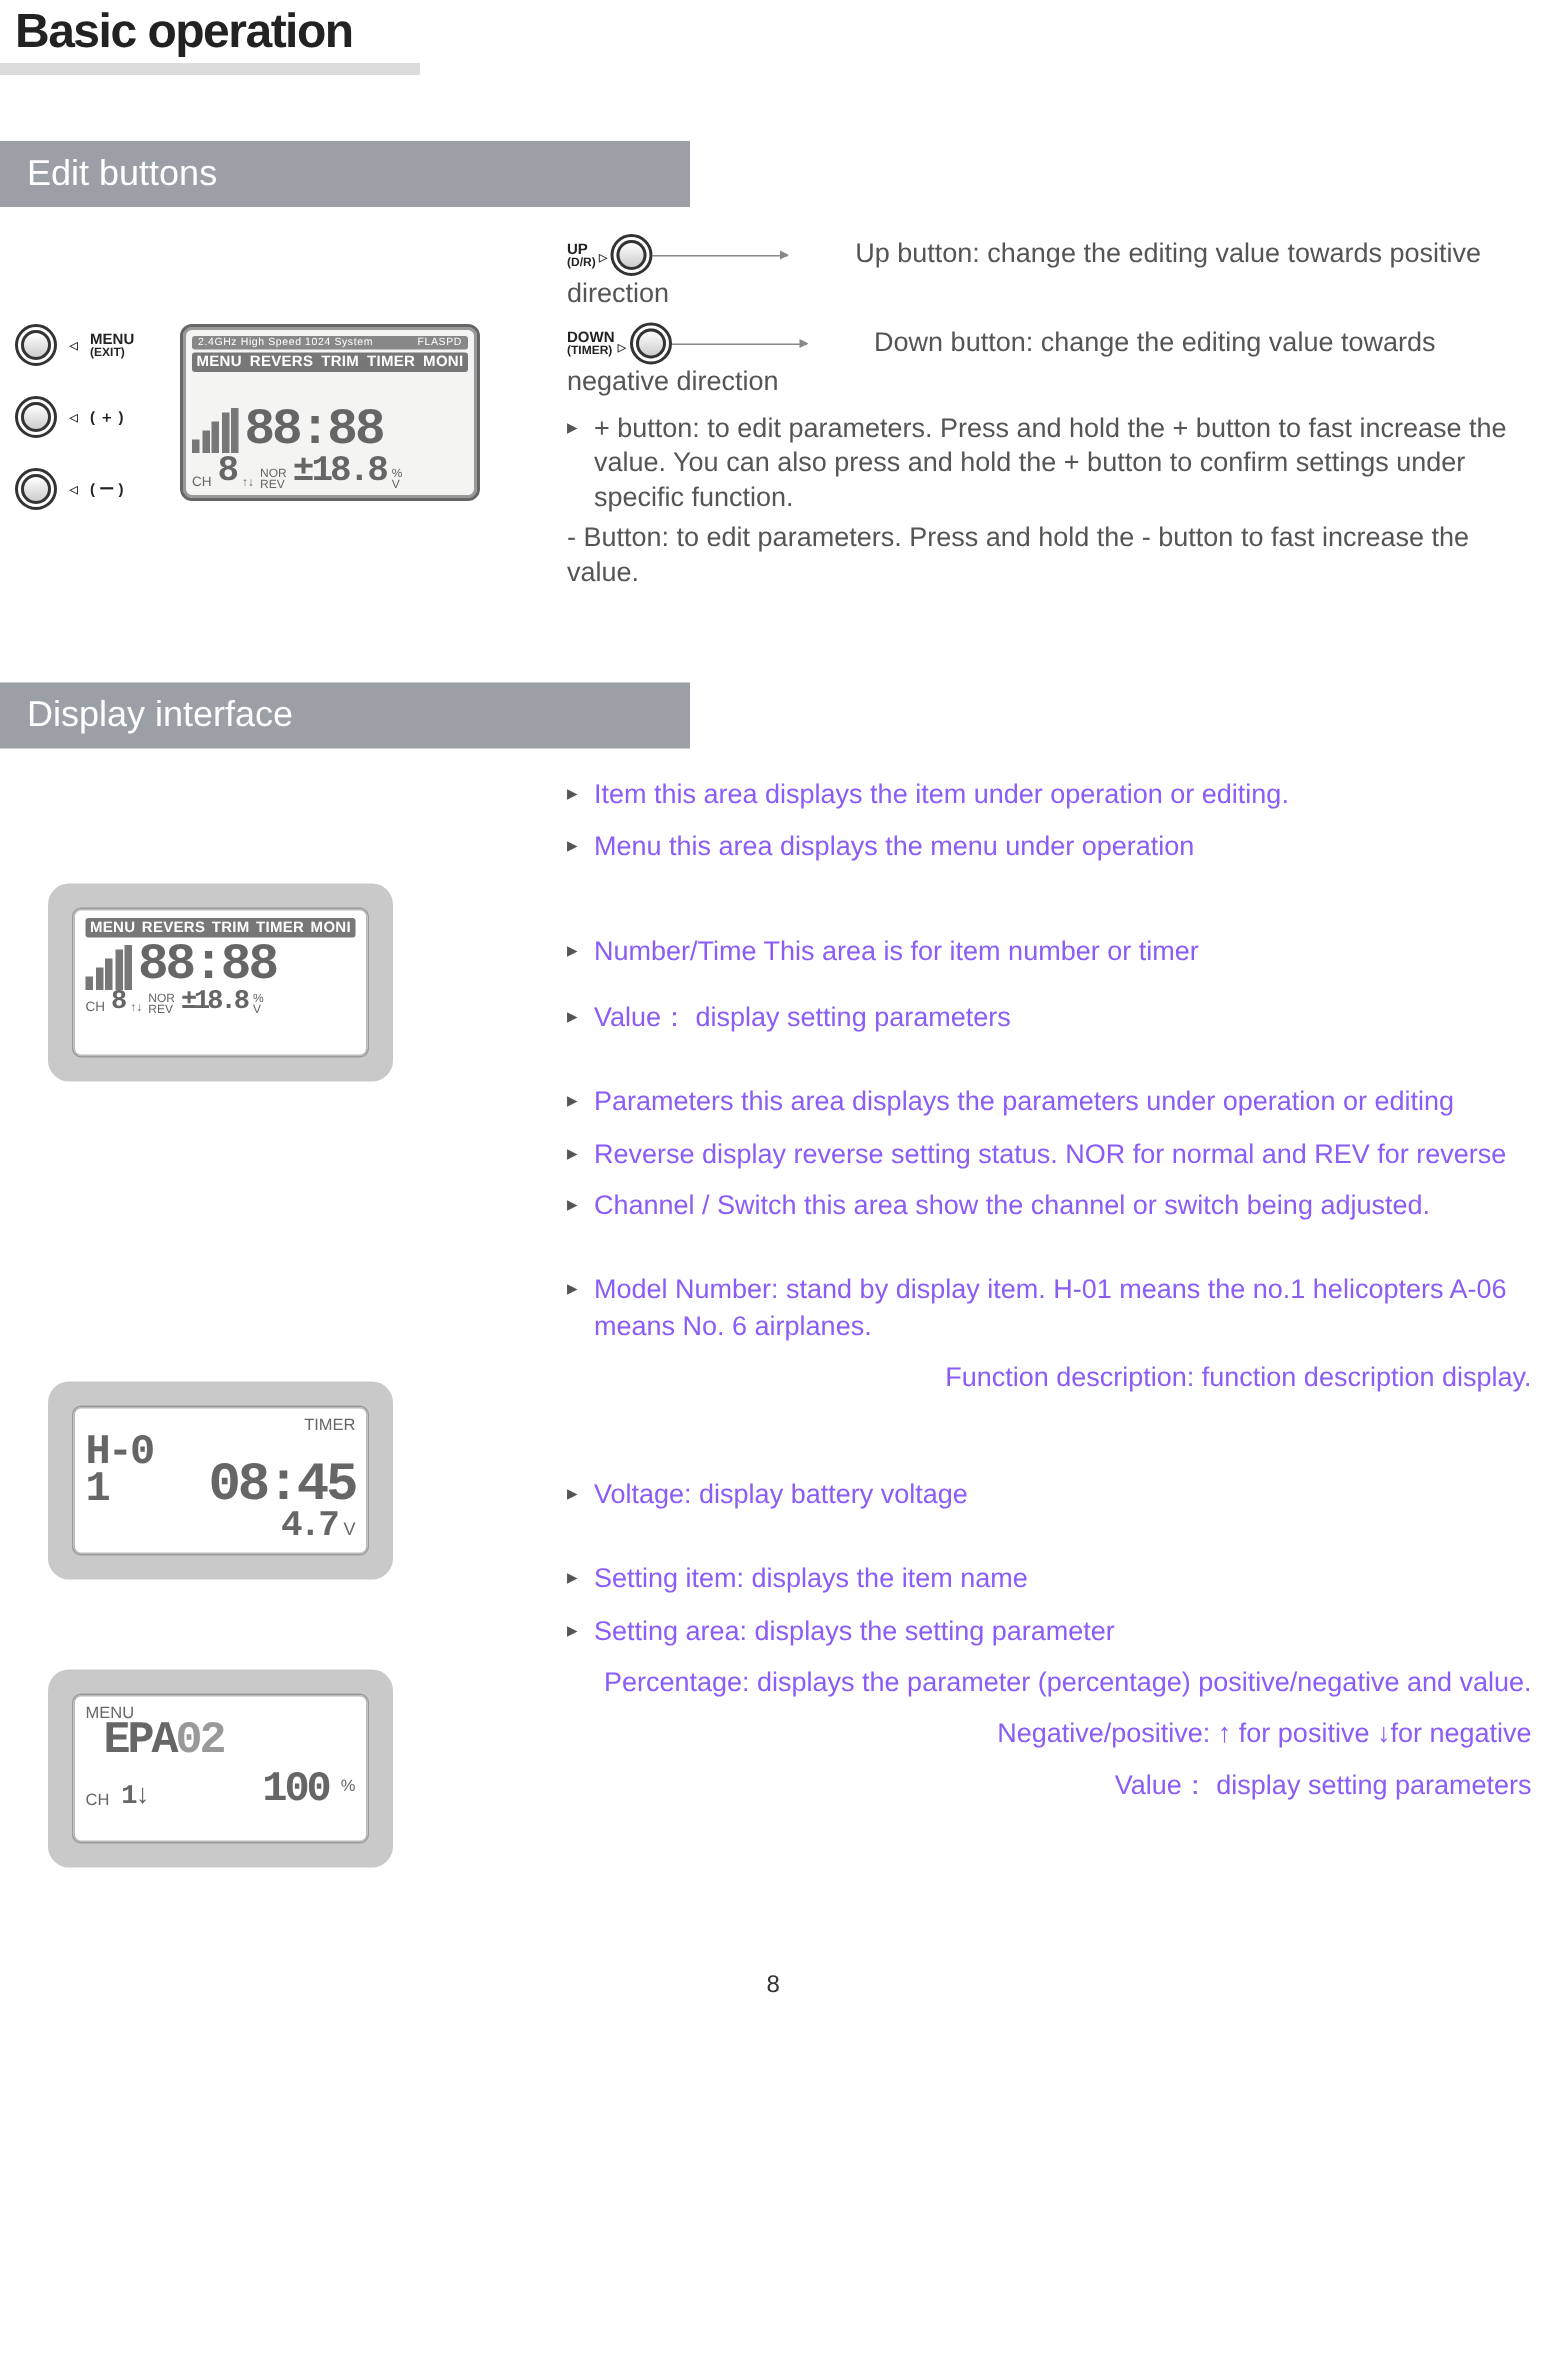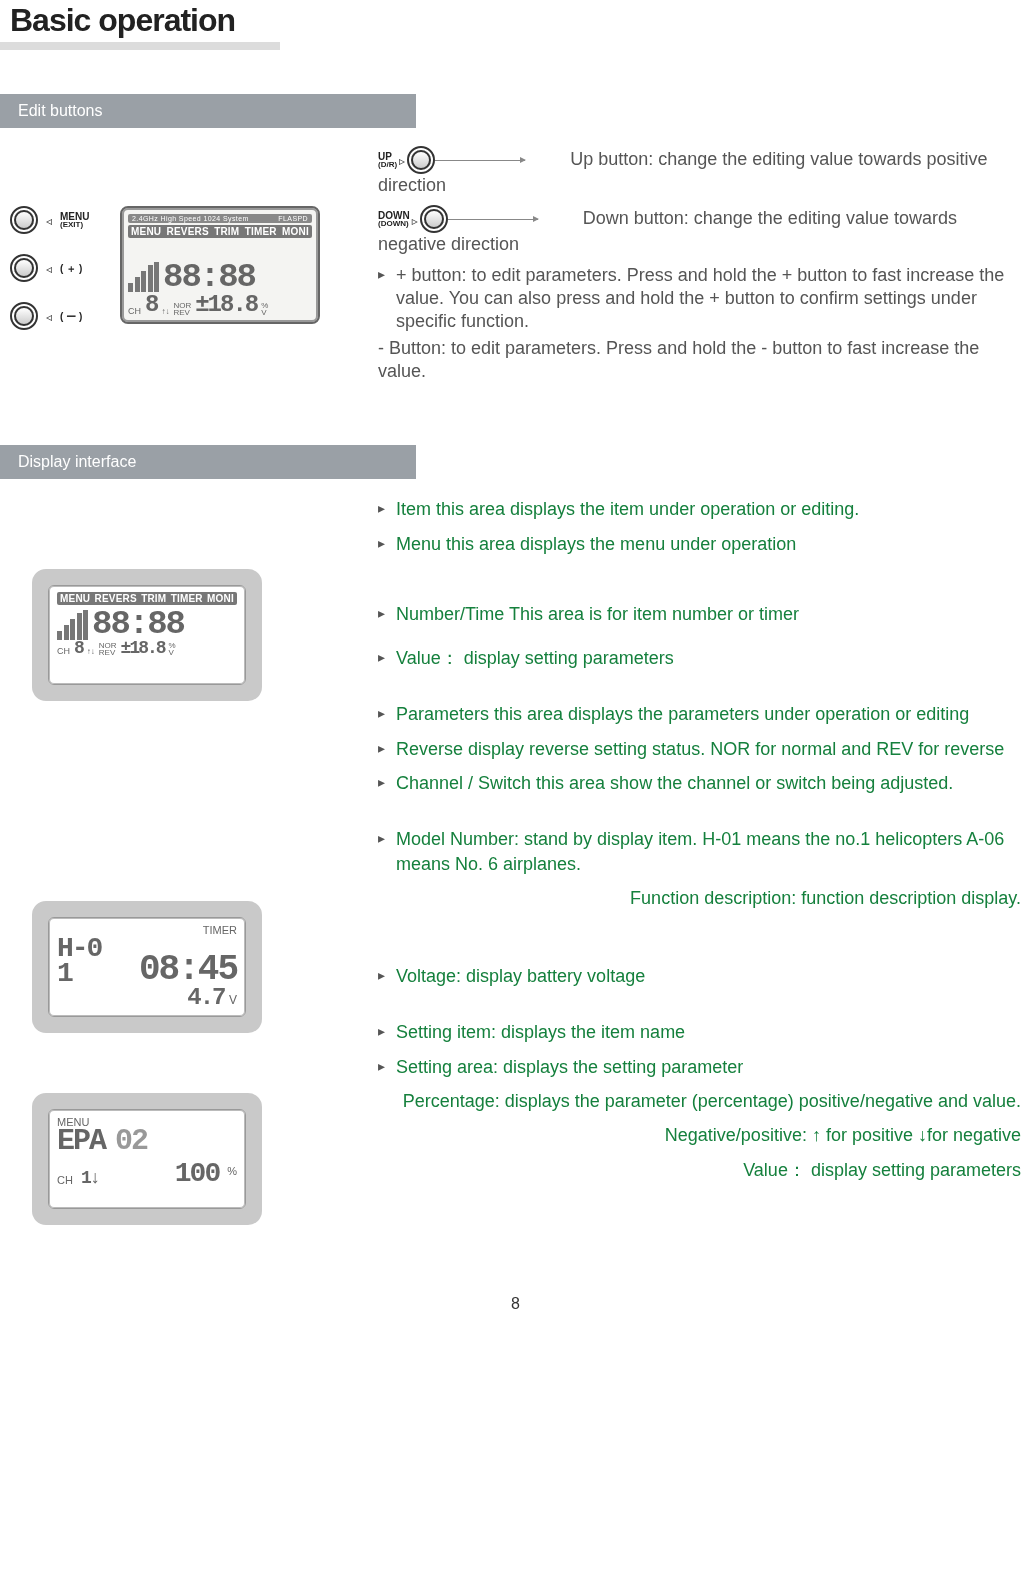--- a/index.html
+++ b/index.html
@@ -24,24 +24,24 @@
     left: 10px;
     font-family: Arial Black, Arial, sans-serif;
     font-weight: 900;
     font-size: 32px;
     color: #222;
     letter-spacing: -1px;
   }
   .section-heading {
     background: #9aa0a6;
     color: #fff;
-    font-size: 16px;
+    font-size: 24px;
     font-weight: 400;
     padding: 8px 18px;
-    width: 416px;
+    width: 460px;
     margin-top: 44px;
     margin-bottom: 18px;
   }
   .row {
     display: flex;
     align-items: flex-start;
     gap: 18px;
     padding: 0 10px 10px 10px;
   }
   .figure-col {
@@ -192,21 +192,21 @@
     flex: 0 0 370px;
     display: flex;
     flex-direction: column;
     padding-top: 12px;
     padding-left: 24px;
   }
   .display-text {
     flex: 1;
     font-size: 18px;
     line-height: 1.35;
-    color: #15803d;
+    color: #8b5cf6;
     display: flex;
     flex-direction: column;
     gap: 0;
   }
   .display-text .bullet { margin-bottom: 10px; }
   .gap-lg { height: 36px; }
   .gap-md { height: 22px; }
   .gap-sm { height: 10px; }
   .page-num {
     text-align: center;
@@ -341,21 +341,21 @@
           </span>
         <span class="arrow-line"></span>
       </span>
       <span>Up button: change the editing value towards positive direction</span>
     </div>
 
     <div class="para">
       <span class="inline-dial-row">
         <span class="label-tiny">
           <span>DOWN</span>
-          <small>(DOWN)</small>
+          <small>(TIMER)</small>
         </span>
         <span class="tri-r"></span>
         <span class="dial">
             <span class="dial-inner"></span>
           </span>
         <span class="arrow-line"></span>
       </span>
       <span>Down button: change the editing value towards negative direction</span>
     </div>
 
@@ -419,21 +419,21 @@
           <span class="seg7 seg-md">4.7</span>
           <span style="font-size:12px; color:#666;">V</span>
         </div>
       </div>
     </div>
 
     <div style="height:30px"></div>
     <div class="lcd-gray-frame">
       <div class="lcd-inner">
         <div style="font-size:11px; color:#666;">MENU</div>
-        <div style="display:flex; align-items:flex-end; gap:10px;">
+        <div style="display:flex; align-items:flex-end; margin-left:12px;">
           <span class="seg7" style="font-size:30px;">EPA</span>
           <span class="seg7" style="font-size:30px; color:#999;">02</span>
         </div>
         <div style="display:flex; align-items:flex-end; gap:8px; margin-top:6px;">
           <span style="font-size:11px; color:#666;">CH</span>
           <span class="seg7 seg-sm">1↓</span>
           <span style="flex:1"></span>
           <span class="seg7" style="font-size:28px;">100</span>
           <span style="font-size:11px; color:#666; align-self:flex-start; margin-top:4px;">%</span>
         </div>

